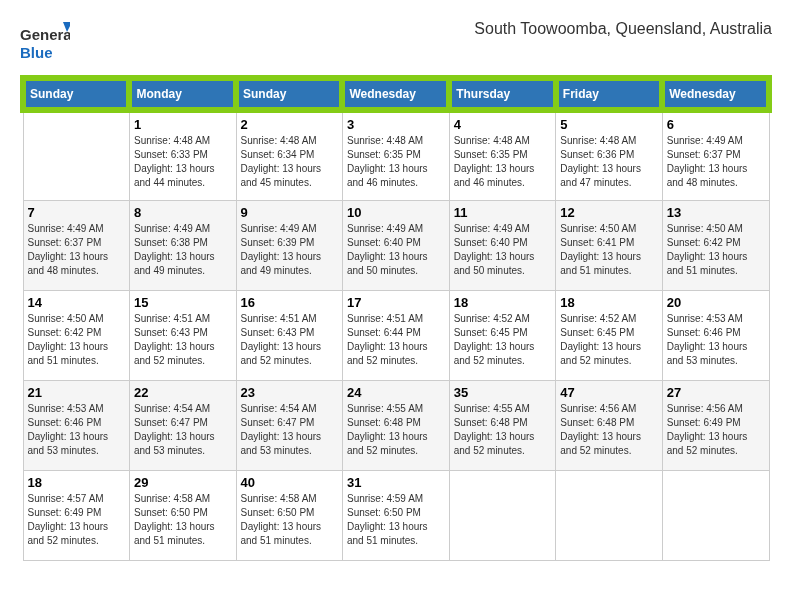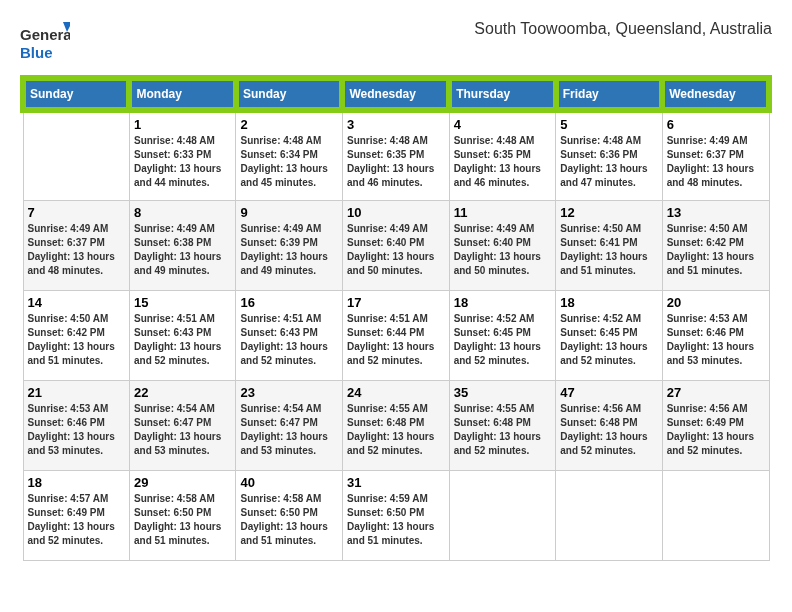--- a/index.html
+++ b/index.html
@@ -56,21 +56,20 @@
     .day-number {
       font-weight: bold;
       font-size: 13px;
       display: block;
       margin-bottom: 2px;
     }
     .day-info {
       font-size: 10px;
       color: #333;
       line-height: 1.4;
-      font-weight: bold;
     }
     .empty-cell {
       background: #f9f9f9;
     }
     tr:nth-child(even) td {
       background-color: #f5f5f5;
     }
     tr:nth-child(odd) td {
       background-color: #fff;
     }

